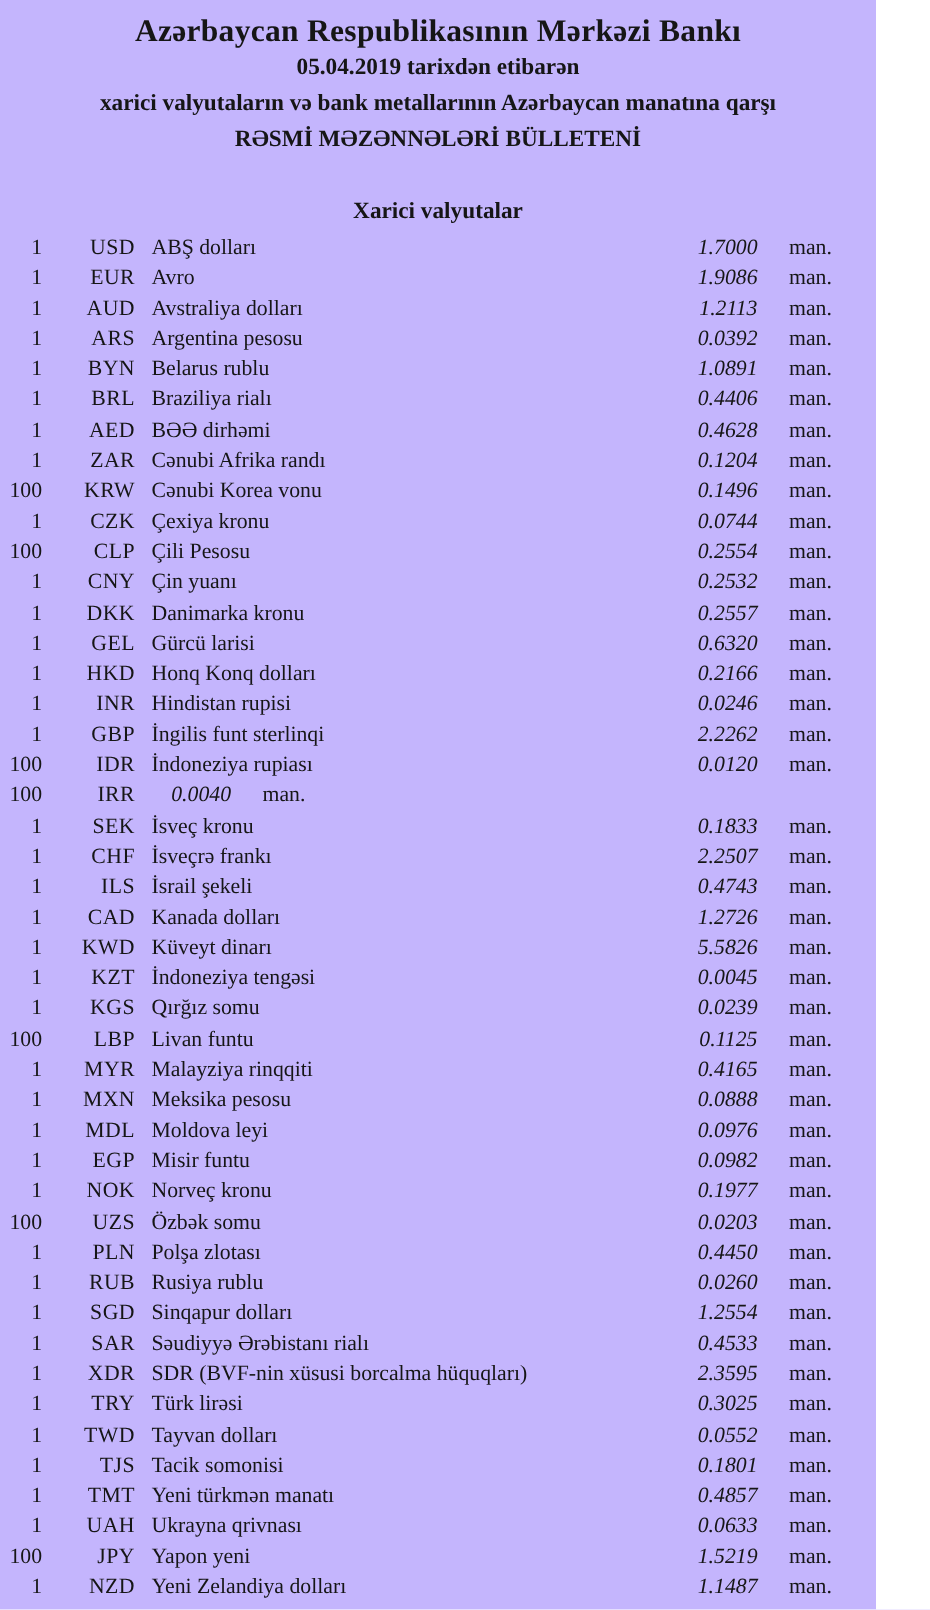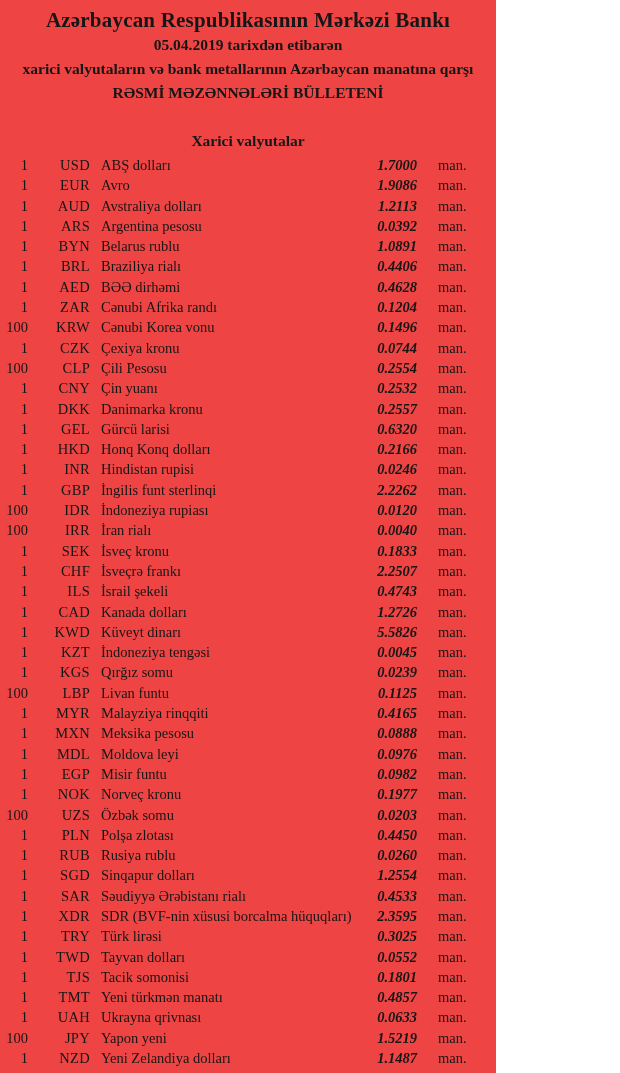--- a/index.html
+++ b/index.html
@@ -8,23 +8,23 @@
     background: #ffffff;
   }
   body {
     width: 620px;
     height: 1073px;
     color: #161616;
     font-family: "Liberation Serif", "DejaVu Serif", serif;
     overflow: hidden;
   }
   .page {
-    width: 496px;
+    width: 584px;
     height: 1073px;
-    background: #ef4444;
+    background: #c4b5fd;
     box-sizing: border-box;
   }
   .header {
     text-align: center;
     padding-top: 7px;
   }
   .bank-title {
     font-size: 21px;
     line-height: 26px;
     font-weight: bold;
@@ -70,21 +70,21 @@
   .name {
     flex: 1 1 auto;
     margin-left: 11px;
     text-align: left;
     white-space: nowrap;
     overflow: hidden;
   }
   .rate {
     width: 64px;
     text-align: right;
-    font-weight: bold;
+    font-weight: normal;
     font-style: italic;
     flex: 0 0 auto;
   }
   .unit {
     width: 36px;
     margin-left: 21px;
     text-align: left;
     flex: 0 0 auto;
   }
 </style>
@@ -243,21 +243,20 @@
     <span class="qty">100</span>
     <span class="code">IDR</span>
     <span class="name">İndoneziya rupiası</span>
     <span class="rate">0.0120</span>
     <span class="unit">man.</span>
   </div>
 
   <div class="row">
     <span class="qty">100</span>
     <span class="code">IRR</span>
-    <span class="name">İran rialı</span>
     <span class="rate">0.0040</span>
     <span class="unit">man.</span>
   </div>
 
   <div class="row">
     <span class="qty">1</span>
     <span class="code">SEK</span>
     <span class="name">İsveç kronu</span>
     <span class="rate">0.1833</span>
     <span class="unit">man.</span>

